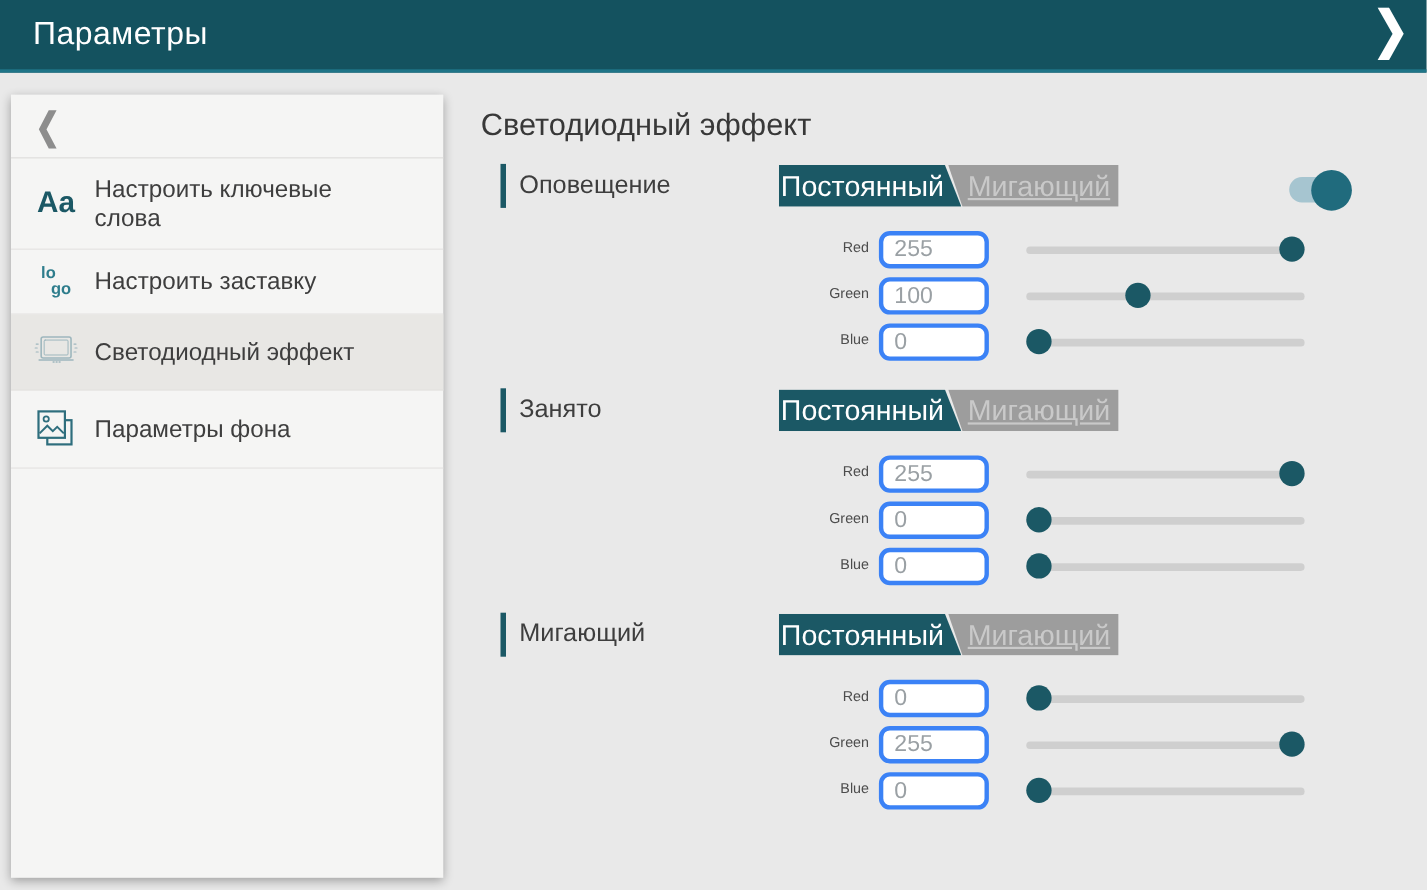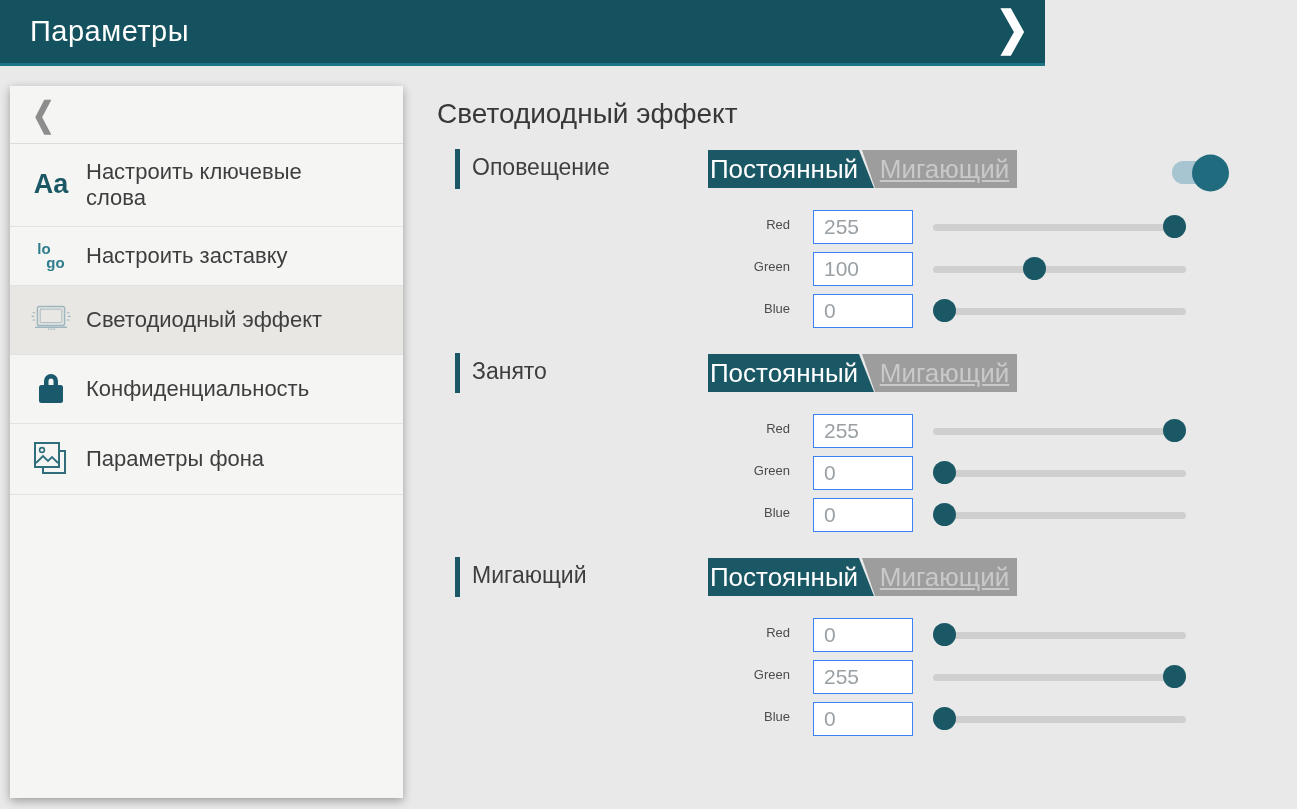--- a/index.html
+++ b/index.html
@@ -7,21 +7,21 @@
     --inactive-seg:#9d9d9d; --inactive-seg-text:#c9c9c9;
     --switch-track:#a6c5d0; --switch-knob:#206b7d;
     --slider-track:#cfcfcf; --page-bg:#e9e9e9;
     --sidebar-bg:#f5f5f4; --sidebar-selected:#e8e7e4;
   }
   *{box-sizing:border-box; margin:0; padding:0; font-family:"Liberation Sans",sans-serif;}
   html,body{width:1297px;height:809px;overflow:hidden;}
   body{background:var(--page-bg);position:relative;}
 
   
-  .header{position:absolute;left:0;top:0;width:1045px;height:66px;
+  .header{position:absolute;left:0;top:0;width:1297px;height:66px;
     background:var(--header-bg);border-bottom:3px solid var(--header-border);
     display:flex;align-items:center;}
   .header-title{color:#fff;font-size:29px;margin-left:30px;letter-spacing:.5px;}
   .header-fwd{position:absolute;right:16px;top:8px;color:#fff;font-size:40px;
     font-weight:bold;line-height:1;cursor:pointer;transform:scaleY(1.15);}
 
   
   .sidebar{position:absolute;left:10px;top:86px;width:393px;height:712px;
     background:var(--sidebar-bg);box-shadow:0 3px 9px rgba(0,0,0,.33);}
   .back-row{height:58px;display:flex;align-items:center;border-bottom:1px solid #dddcda;cursor:pointer;}
@@ -47,22 +47,22 @@
     clip-path:polygon(0 0,calc(100% - 15px) 0,100% 100%,0 100%);padding-right:14px;}
   .seg.inactive{left:152px;width:157px;background:var(--inactive-seg);color:var(--inactive-seg-text);
     clip-path:polygon(2px 0,100% 0,100% 100%,15px 100%);padding-left:12px;text-decoration:underline;}
   .switch{position:absolute;left:737px;top:13px;width:54px;height:23px;cursor:pointer;}
   .switch-track{width:100%;height:100%;border-radius:12px;background:var(--switch-track);}
   .switch-knob{position:absolute;right:-3px;top:50%;transform:translateY(-50%);
     width:37px;height:37px;border-radius:50%;background:var(--switch-knob);}
 
   .rgb-row{position:relative;height:34px;margin-bottom:8px;}
   .rgb-label{position:absolute;left:0;top:7px;width:355px;text-align:right;font-size:13px;color:#4c4c4c;}
-  .rgb-input{position:absolute;left:378px;top:0;width:100px;height:34px;border:1px solid #3b82f6;
-    border-radius:0;background:#fff;font-size:21px;color:#9aa0a4;padding:0 10px;outline:none;}
+  .rgb-input{position:absolute;left:364px;top:0;width:100px;height:34px;border:4px solid #3b82f6;
+    border-radius:10px;background:#fff;font-size:21px;color:#9aa0a4;padding:0 10px;outline:none;}
   .slider{position:absolute;left:498px;top:5px;width:253px;height:24px;cursor:pointer;}
   .slider-track{position:absolute;left:0;top:9px;width:100%;height:7px;background:var(--slider-track);border-radius:4px;}
   .slider-thumb{position:absolute;top:0;width:23px;height:23px;border-radius:50%;background:var(--accent);}
 </style>
 </head>
 <body>
 
 <div class="header">
   <span class="header-title">Параметры</span>
   <span class="header-fwd">❯</span>
@@ -94,29 +94,20 @@
           <rect x="9" y="6" width="30" height="21" rx="2"></rect>
           <rect x="12" y="9" width="24" height="15" rx="1" stroke-width="1"></rect>
           <path d="M7 29 h34"></path>
           <path d="M21 31 h1 M24 31 h1 M27 31 h1" stroke-width="1.4"></path>
           <path d="M4 13 h2 M3 17 h2 M4 21 h2 M42 13 h2 M43 17 h2 M42 21 h2" stroke-width="1.2"></path>
         </svg>
       </span>
       <span class="side-label">Светодиодный эффект</span>
     </div>
 
-    <div class="side-item">
-      <span class="side-icon">
-        <svg width="32" height="38" viewBox="0 0 32 38" fill="#19596b">
-          <path d="M9 16 v-5 a7 7 0 0 1 14 0 v5 h-4.5 v-5 a2.5 2.5 0 0 0-5 0 v5 Z"></path>
-          <rect x="4" y="15" width="24" height="18" rx="2.5"></rect>
-        </svg>
-      </span>
-      <span class="side-label">Конфиденциальность</span>
-    </div>
 
     <div class="side-item">
       <span class="side-icon">
         <svg width="40" height="40" viewBox="0 0 40 40" fill="none" stroke="#2e6e7d" stroke-width="2">
           <rect x="12" y="12" width="22" height="22" fill="none"></rect>
           <rect x="4" y="4" width="24" height="24" fill="#f5f5f4"></rect>
           <circle cx="11" cy="11" r="2.4" stroke-width="1.6"></circle>
           <path d="M5 24 l7 -7 5 5 4 -4 6 6" stroke-width="1.8" fill="none"></path>
         </svg>
       </span>

